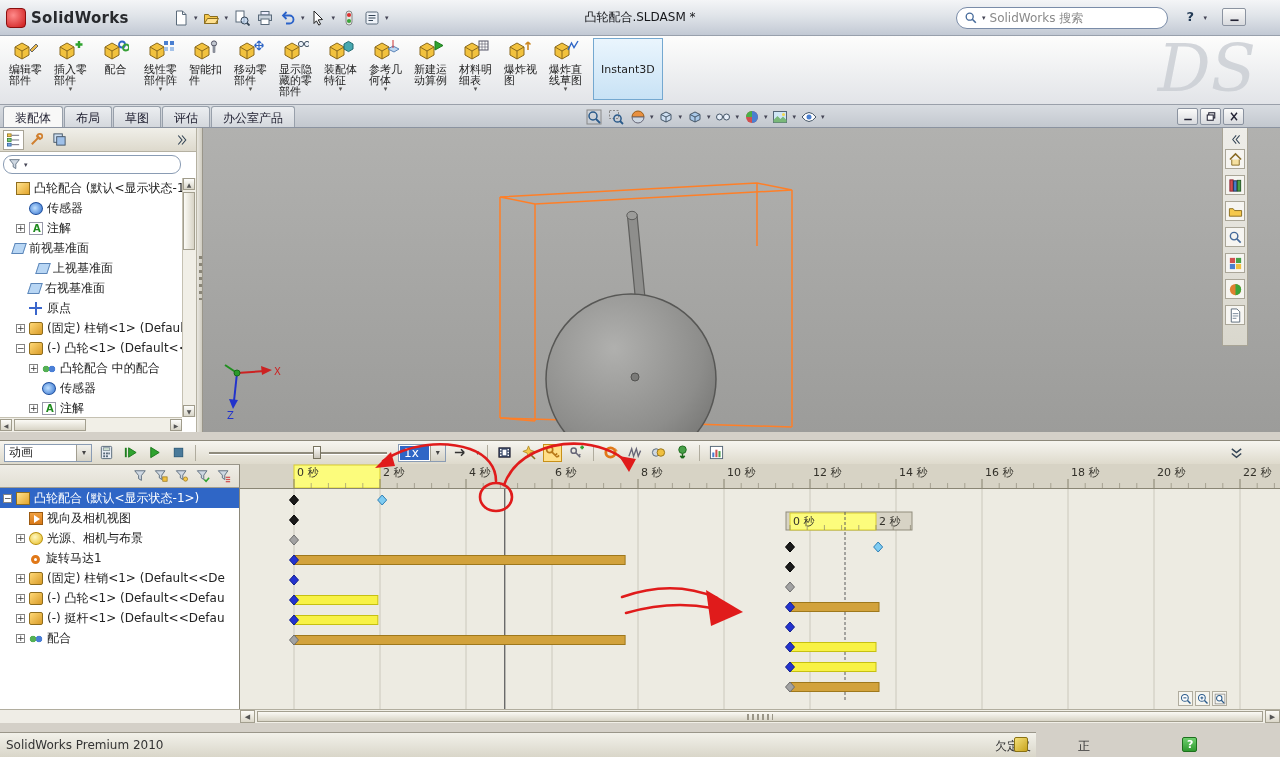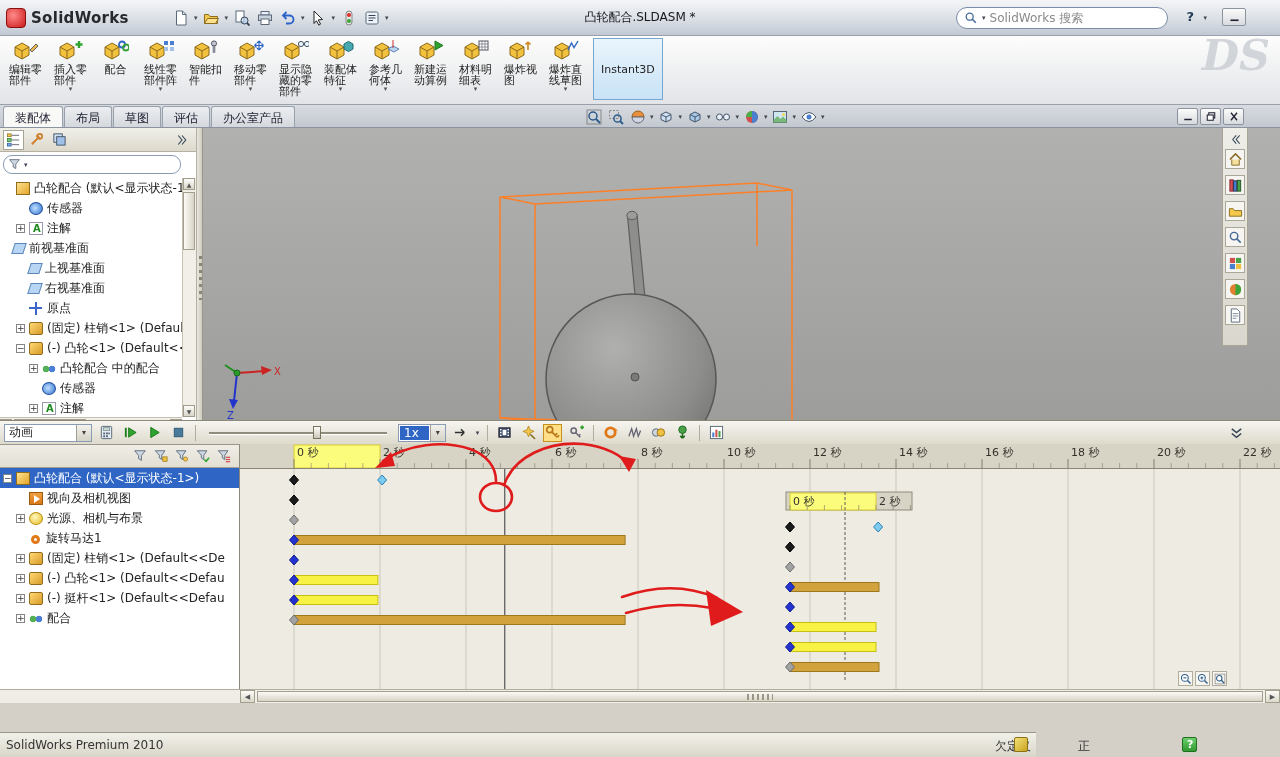--- a/index.html
+++ b/index.html
@@ -28,21 +28,21 @@
 
 
 #cmdmgr{position:absolute;left:0;top:36px;width:1280px;height:69px;background:linear-gradient(#fdfdfc,#e2e4e8);border-bottom:1px solid #9aa0aa}
 #cm-buttons{display:flex;align-items:flex-start;padding:2px 0 0 3px}
 .cmb{min-width:45px;height:64px;padding:1px 2px;display:flex;flex-direction:column;align-items:center;font-size:11px;color:#222;position:relative}
 .cmicon{width:28px;height:23px;margin-top:1px}
 .cmicon svg{width:27px;height:22px}
 .cmlabel{white-space:pre-line;line-height:11px;margin-top:1px}
 .cmdd{font-size:7px;color:#555;line-height:7px}
 .cmb.active{background:linear-gradient(#eaf5fd,#c8e2f5);border:1px solid #74a8d0;justify-content:center;height:62px;margin-left:5px;padding:0 7px}
-#watermark{position:absolute;right:10px;top:-6px;font-size:43px;font-style:italic;font-weight:bold;color:#c9cdd3;font-family:"DejaVu Serif","Liberation Serif",serif;opacity:.8;pointer-events:none}
+#watermark{position:absolute;right:24px;top:-6px;font-size:66px;font-style:italic;font-weight:normal;color:#c9cdd3;font-family:"DejaVu Serif","Liberation Serif",serif;opacity:.8;pointer-events:none}
 
 
 #tabrow{position:absolute;left:0;top:105px;width:1280px;height:23px;background:linear-gradient(#d8dce1,#c3c8cf);border-bottom:1px solid #8b93a0}
 #ribbon-tabs{display:flex;margin-left:3px;align-items:flex-end;height:100%}
 .rtab{padding:3px 11px;background:linear-gradient(#eceef1,#d4d8dd);border:1px solid #98a0ab;border-bottom:none;border-radius:3px 3px 0 0;margin-right:1px;font-size:12px;color:#223;height:21px}
 .rtab.active{background:#f8f8f7}
 #hud-icons{position:absolute;left:583px;top:2px;display:flex;align-items:center;gap:1px}
 .hudbtn{width:21px;height:19px;display:inline-flex;align-items:center;justify-content:center}
 .hudbtn svg{width:16px;height:16px}
 #win-controls{position:absolute;right:36px;top:3px;display:flex;gap:2px}
@@ -96,21 +96,21 @@
 
 
 #taskstrip{position:absolute;left:1222px;top:128px;width:26px;height:218px;background:linear-gradient(#eeede8,#d9d7cd);border:1px solid #a8a496;border-top:none}
 #taskstrip .chev{display:flex;width:20px;height:16px;margin:3px auto 2px;align-items:center;justify-content:center}
 #taskstrip .chev svg{width:11px;height:11px}
 #taskstrip-icons{display:flex;flex-direction:column;align-items:center;gap:6px;margin-top:2px}
 .tsbtn{width:20px;height:20px;display:flex;align-items:center;justify-content:center;background:#f6f5f1;border:1px solid #aaa698}
 .tsbtn svg{width:15px;height:15px}
 
 
-#motionpanel{position:absolute;left:0;top:420px;width:1280px;height:278px;background:#4d7c0f;border-top:1px solid #8c887a}
+#motionpanel{position:absolute;left:0;top:440px;width:1280px;height:278px;background:#4d7c0f;border-top:1px solid #8c887a}
 #mo-toolbar{position:absolute;left:0;top:0;width:1280px;height:24px;display:flex;align-items:center;gap:5px;padding-left:4px;background:linear-gradient(#f6f5f0,#dedacc);border-bottom:1px solid #9a968a}
 .mbtn{width:19px;height:18px;display:inline-flex;align-items:center;justify-content:center;border:1px solid rgba(0,0,0,0);flex:none}
 .mbtn svg{width:15px;height:15px}
 .mbtn.on{background:#ffdf88;border:1px solid #c89018}
 .vsep{width:1px;height:16px;background:#b0ac9e;margin:0 2px;flex:none}
 .mselect{height:18px;background:#fff;border:1px solid #8a9cb4;display:inline-flex;align-items:center;font-size:12px;flex:none}
 .mselect.study{width:88px}
 .mselect .val{flex:1;padding:0 4px;white-space:nowrap}
 .mselect.speed .val{background:#2f66c6;color:#fff;margin:1px;padding:0 10px 0 4px}
 .mselect .caret{width:15px;height:16px;background:linear-gradient(#f2f1ec,#d5d2c6);border-left:1px solid #a29e90;font-size:8px;display:inline-flex;align-items:center;justify-content:center;color:#444}
@@ -558,21 +558,21 @@
         <div class="ftrow" style="padding-left: 16px;">
           <span class="exp">+</span>
           <span class="ti ti-annotations"></span>
           <span class="tlabel">注解</span>
         </div>
         <div class="ftrow" style="padding-left: 0;">
           <span class="exp hid"></span>
           <span class="ti ti-plane"></span>
           <span class="tlabel">前视基准面</span>
         </div>
-        <div class="ftrow" style="padding-left: 16px;">
+        <div class="ftrow" style="padding-left: 24px;">
           <span class="exp hid"></span>
           <span class="ti ti-plane"></span>
           <span class="tlabel">上视基准面</span>
         </div>
         <div class="ftrow" style="padding-left: 16px;">
           <span class="exp hid"></span>
           <span class="ti ti-plane"></span>
           <span class="tlabel">右视基准面</span>
         </div>
         <div class="ftrow" style="padding-left: 16px;">

